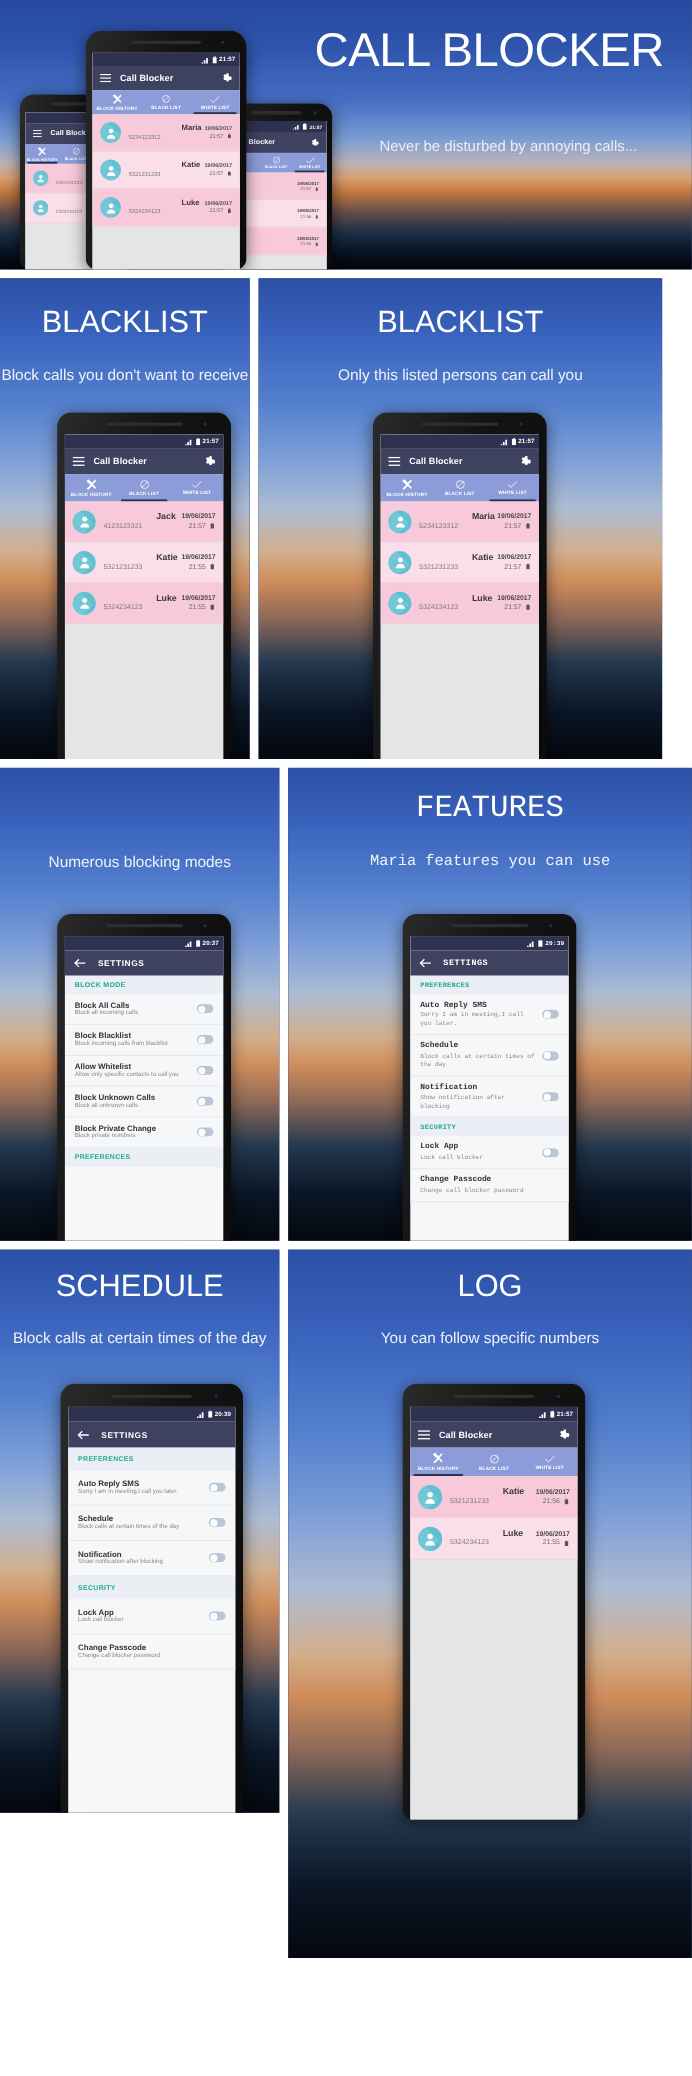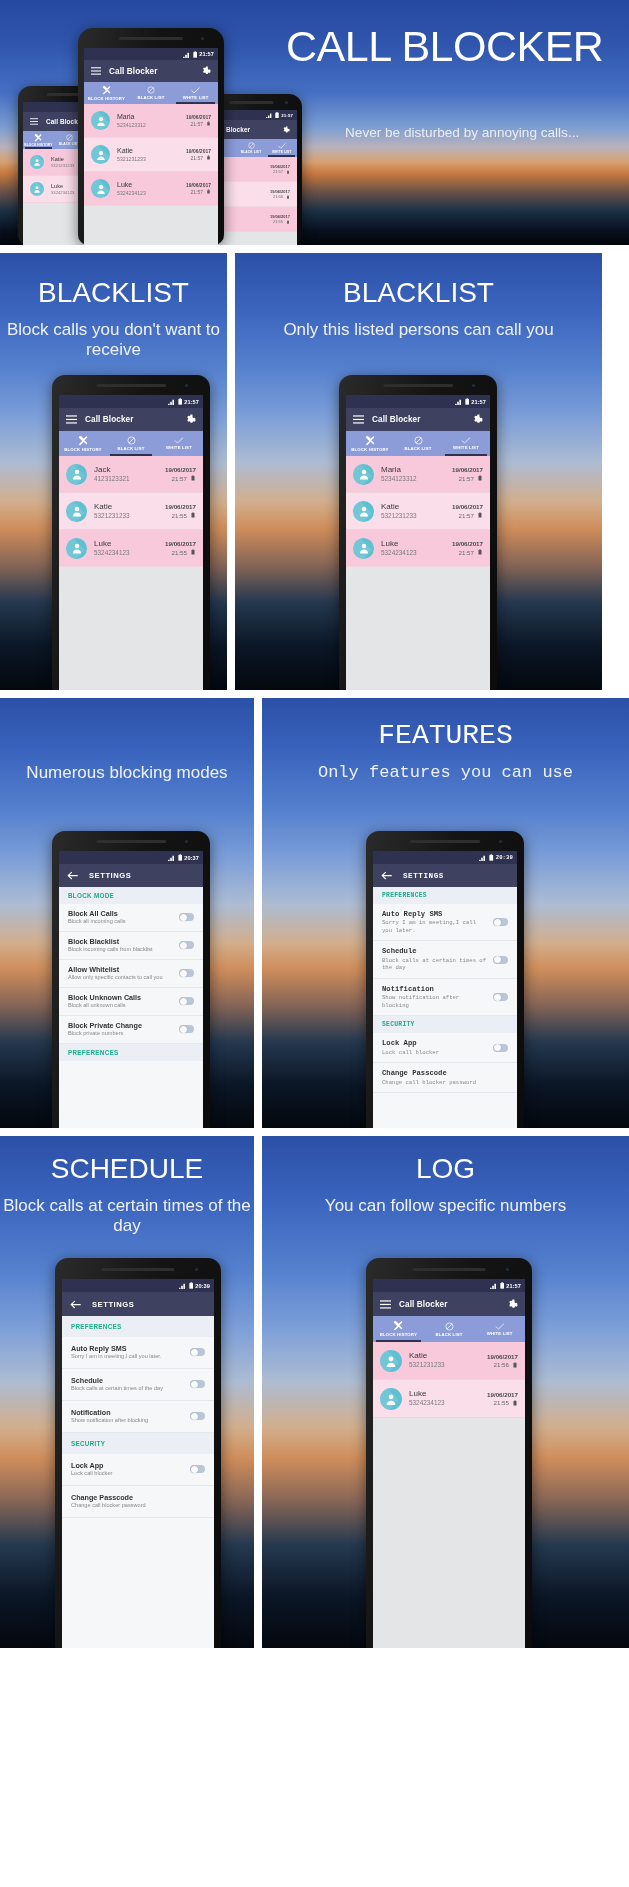--- a/index.html
+++ b/index.html
@@ -151,21 +151,21 @@
   .avatar::before {
     content:""; position:absolute; left:-3px; top:3px;
     width:18px; height:18px; background:rgba(255,255,255,.12);
     transform:rotate(45deg);
   }
   .av-person {
     position:absolute; left:50%; top:50%;
     transform:translate(-50%,-48%);
   }
   .row-mid { flex:1; min-width:0; }
-  .row-name { font-size:8px; font-weight:400; color:#3a3a3a; line-height:1.25; }
+  .row-name { font-size:8px; font-weight:700; color:#3a3a3a; line-height:1.25;margin-left:48px; }
   .row-num { font-size:6.4px; color:#7b7b7b; line-height:1.3; }
   .row-right { text-align:right; }
   .row-date { font-size:6.2px; font-weight:700; color:#4a4a4a; line-height:1.3; }
   .row-time-line { display:flex; align-items:center; gap:3px; justify-content:flex-end; }
   .row-time { font-size:6.2px; color:#6a6a6a; }
 
   
   .sec-head {
     background:#eceef5; padding:5px 9px;
     color:#1aab8c; font-size:6.3px; font-weight:700; letter-spacing:.3px;
@@ -186,21 +186,21 @@
     width:7px; height:7px; border-radius:50%;
     background:#fafbfc; box-shadow:0 0 1px rgba(0,0,0,.35);
   }
 
   
   .sec-title {
     position:absolute; left:0; right:0; text-align:center;
     color:#fff; font-weight:400;
   }
   .big-title { font-size:28px; letter-spacing:0px; }
-  .sub-title { font-size:17px; letter-spacing:0px; color:#eef2f8; }
+  .sub-title { font-size:14px; letter-spacing:0px; color:#eef2f8;margin-top:12px; }
 
   .gap { height:8px; background:#fff; }
   .vgap { width:8px; background:#fff; }
 
   .grid2 { display:flex; }
 </style>
 </head>
 <body>
 
 <div class="panel" id="hero">
@@ -807,21 +807,21 @@
         </div>
       </div>
     </div>
   </div>
 
   <div class="vgap"></div>
 
   <div class="panel" style="width:367px; height:430px;font-family:Liberation Mono, monospace;">
     <div class="sky tall"></div>
     <div class="sec-title big-title" style="top:22px;">FEATURES</div>
-    <div class="sec-title sub-title" style="top:65px;">Only features you can use</div>
+    <div class="sec-title sub-title" style="top:65px;">Maria features you can use</div>
 
     <div class="phone" style="left:104px; top:133px; width:158px; height:305px;">
       <div class="phone-body" style="padding:20px 7px 0 7px;">
         <div class="speaker" style="top:9px;"></div>
         <div class="cam" style="top:9px;"></div>
         <div class="screen" style="background:#f6f7f9;">
           <div class="statusbar" style="height:13px;">
             <svg class="sb-ico" width="8" height="7" viewBox="0 0 8 7">
                 <path d="M0 5.8h1.6V7H0zM2.2 3.8h1.6V7H2.2zM4.4 1.8h1.6V7H4.4z" fill="#fff"></path>
               </svg>
@@ -945,21 +945,21 @@
               <div class="srow-desc">Change call blocker password</div>
             </div>
           </div>
         </div>
       </div>
     </div>
   </div>
 
   <div class="vgap"></div>
 
-  <div class="panel" style="width:367px; height:512px;">
+  <div class="panel" style="width:367px; height:644px;">
     <div class="sky tall"></div>
     <div class="sec-title big-title" style="top:17px;">LOG</div>
     <div class="sec-title sub-title" style="top:60px;">You can follow specific numbers</div>
 
     <div class="phone" style="left:104px; top:122px; width:166px; height:396px;">
       <div class="phone-body" style="padding:21px 7px 0 7px;">
         <div class="speaker" style="top:10px;"></div>
         <div class="cam" style="top:10px;"></div>
         <div class="screen">
           <div class="statusbar" style="height:13px;">

